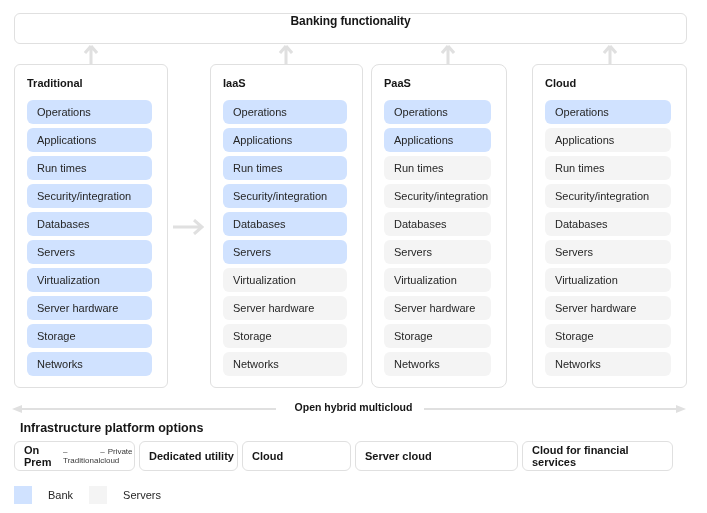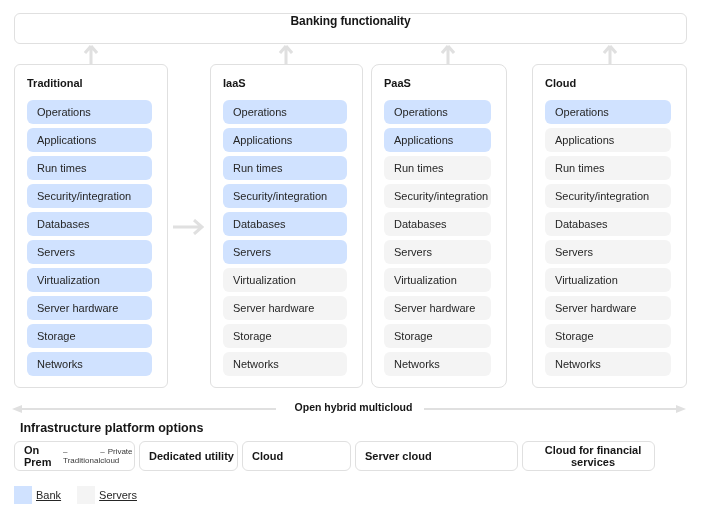--- a/index.html
+++ b/index.html
@@ -55,21 +55,21 @@
     display: flex; align-items: center; padding-left: 9px;
     font-weight: bold; font-size: 11px;
   }
   .onprem-sub { display: flex; margin-left: 6px; font-weight: normal; font-size: 8px; line-height: 9px; color: #393939; }
   .onprem-sub span.dash { margin-right: 3px; }
 
   .legend { position: absolute; left: 14px; top: 486px; display: flex; align-items: center; font-size: 11px; color: #262626; }
   .swatch { width: 18px; height: 18px; }
   .swatch.bank { background: #d0e2ff; }
   .swatch.provider { background: #f4f4f4; }
-  .legend-label { margin-left: 4px; margin-right: 16px; text-decoration: underline; }
+  .legend-label { margin-left: 16px; margin-right: 16px; }
 </style>
 </head>
 <body>
 
 <div class="banking-bar">
   <span>Banking functionality</span>
 </div>
 
 <svg class="up-arrow" style="left:84px" viewBox="0 0 14 19">
     <path d="M7 1 L1 8 M7 1 L13 8 M7 1 L7 19" stroke="#e0e0e0" stroke-width="3" fill="none"></path>
@@ -173,21 +173,21 @@
 </div>
 <div class="option" style="left:139px; width:99px;">
   <span>Dedicated utility</span>
 </div>
 <div class="option" style="left:242px; width:109px;">
   <span>Cloud</span>
 </div>
 <div class="option" style="left:355px; width:163px;">
   <span>Server cloud</span>
 </div>
-<div class="option" style="left:522px; width:133px;text-align:center;">
+<div class="option" style="left:522px; width:151px;">
   <span>Cloud for financial services</span>
 </div>
 
 <div class="legend">
   <div class="swatch bank"></div>
   <span class="legend-label">Bank</span>
   <div class="swatch provider"></div>
   <span class="legend-label">Servers</span>
 </div>
 

